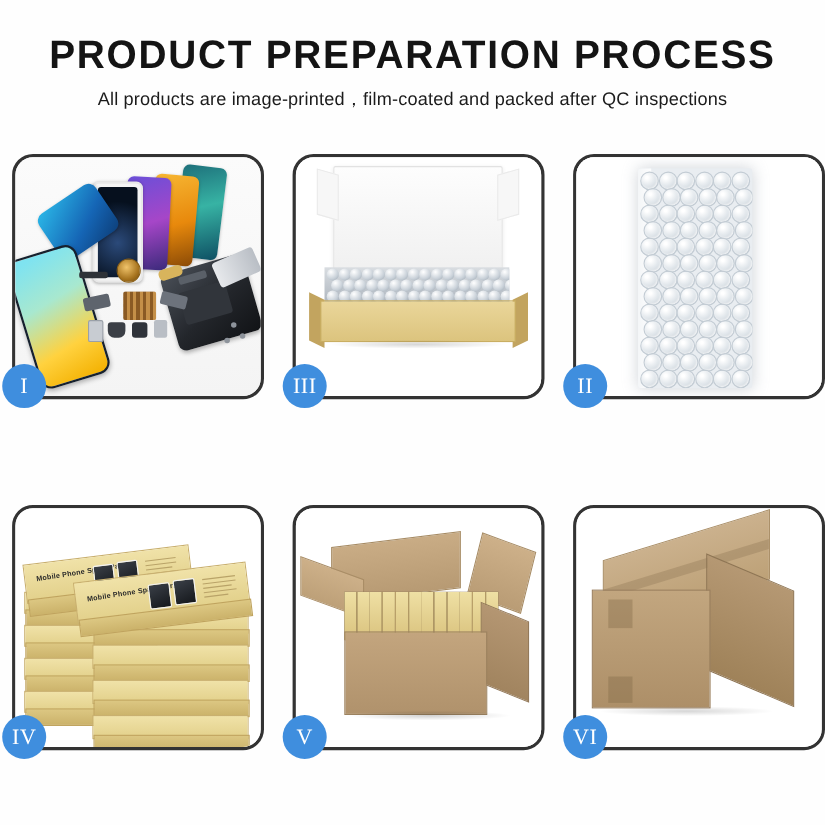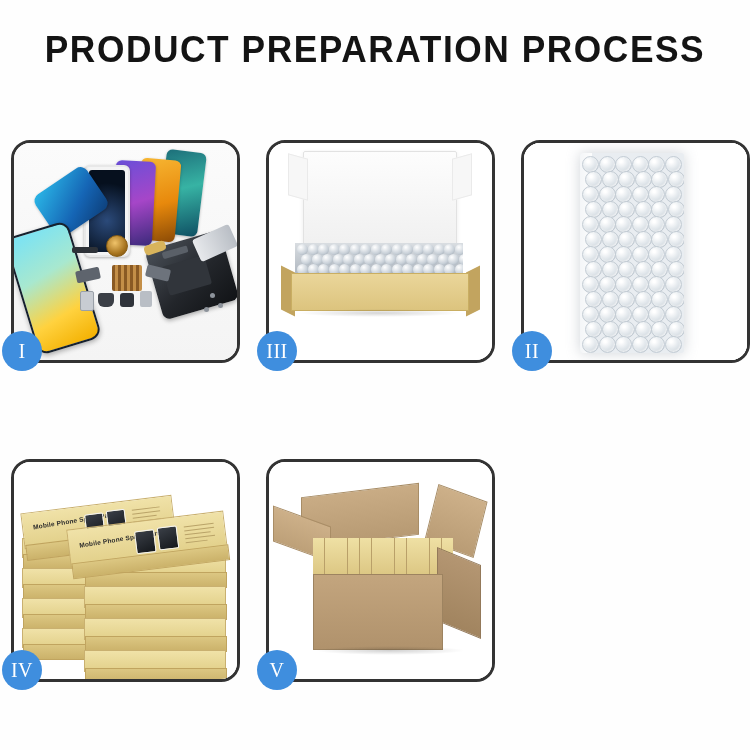--- a/index.html
+++ b/index.html
@@ -163,20 +163,21 @@
   .vi-front{position:absolute;left:14px;top:74px;width:106px;height:106px;background:linear-gradient(#c2a67f,#ad8f68);border:1px solid #9c8160;}
   .vi-side{position:absolute;left:118px;top:58px;width:78px;height:104px;background:linear-gradient(#b59873,#9f8259);transform:skewY(23deg);border:1px solid #8f7655;}
   .vi-tab{position:absolute;background:rgba(130,105,72,.38);}
   .vi-shadow{position:absolute;left:20px;top:180px;width:160px;height:9px;background:radial-gradient(ellipse at center,rgba(0,0,0,.16),rgba(0,0,0,0) 70%);}
 </style>
 </head>
 <body>
 
 <div class="header">
   <div class="title">PRODUCT PREPARATION PROCESS</div>
+  <div class="subtitle">All products are image-printed，film-coated and packed after QC inspections</div>
 </div>
 
 <div class="grid">
 
   <div class="panel">
     <div class="panel-inner p1">
       <div class="fan">
         <div class="ph ph1"></div>
         <div class="ph ph2"></div>
         <div class="ph ph3"></div>
@@ -444,14 +445,28 @@
           <i style="left: 117px;"></i>
           <i style="left: 128.7px;"></i>
         </div>
       <div class="v-side"></div>
       <div class="v-front"></div>
       <div class="v-shadow"></div>
     </div>
     <div class="badge">V</div>
   </div>
 
+  <div class="panel">
+    <div class="panel-inner">
+      <div class="vi-top">
+          <div class="tape"></div>
+        </div>
+      <div class="vi-side"></div>
+      <div class="vi-front">
+        <div class="vi-tab" style="left:14px;top:8px;width:22px;height:26px;"></div>
+        <div class="vi-tab" style="left:14px;top:78px;width:22px;height:24px;"></div>
+      </div>
+      <div class="vi-shadow"></div>
+    </div>
+    <div class="badge">VI</div>
+  </div>
 
 </div>
 
 </body></html>

